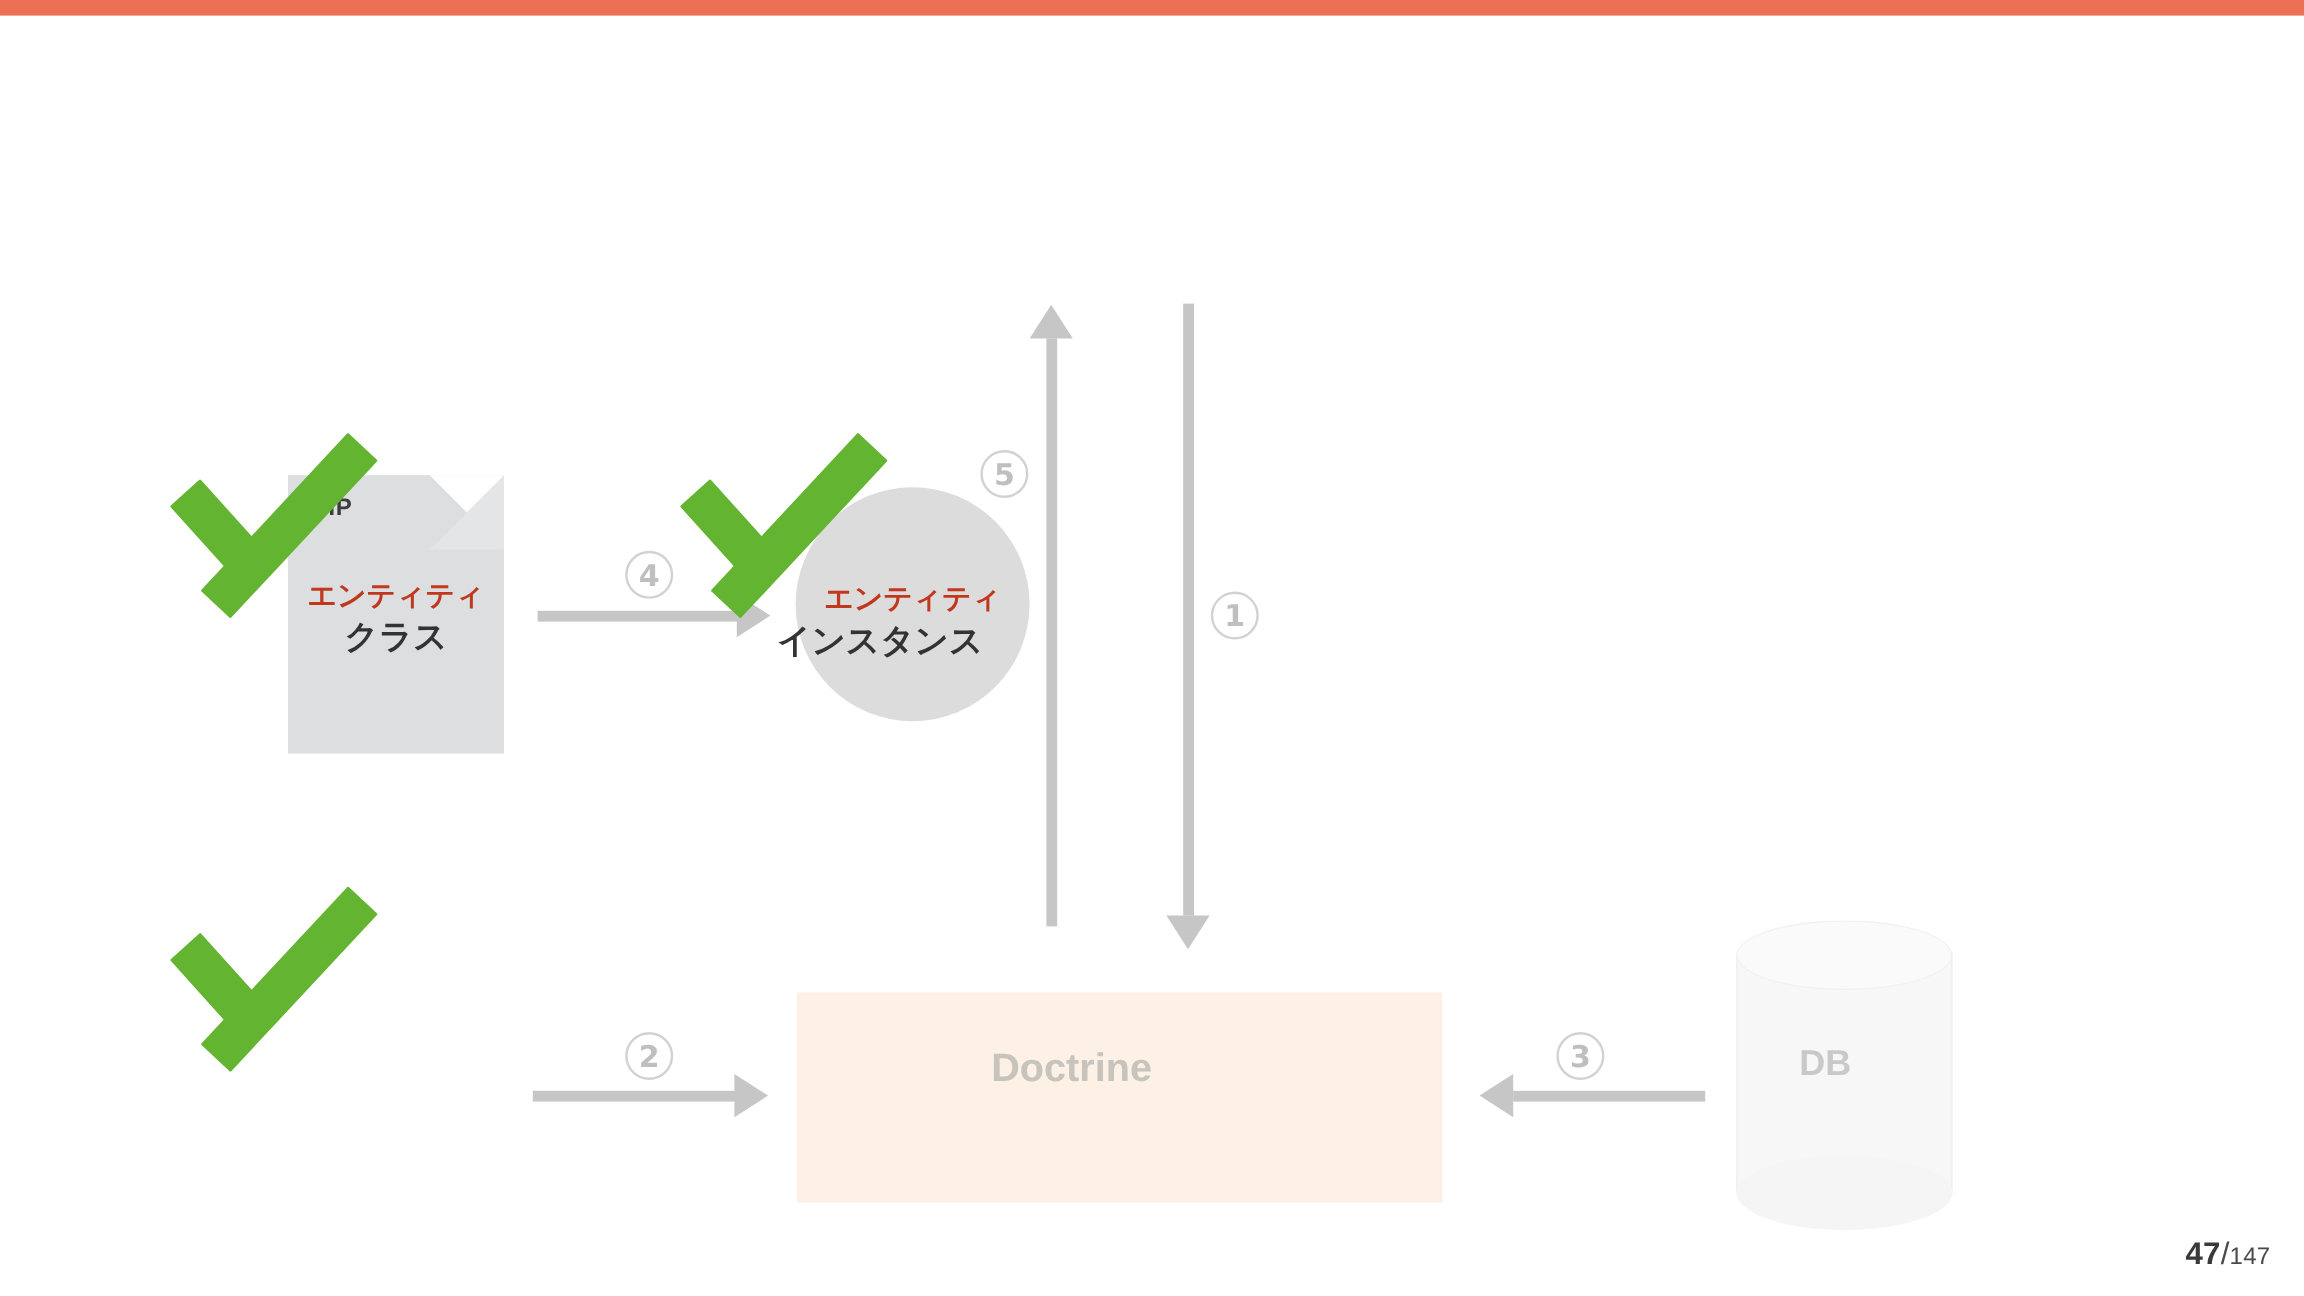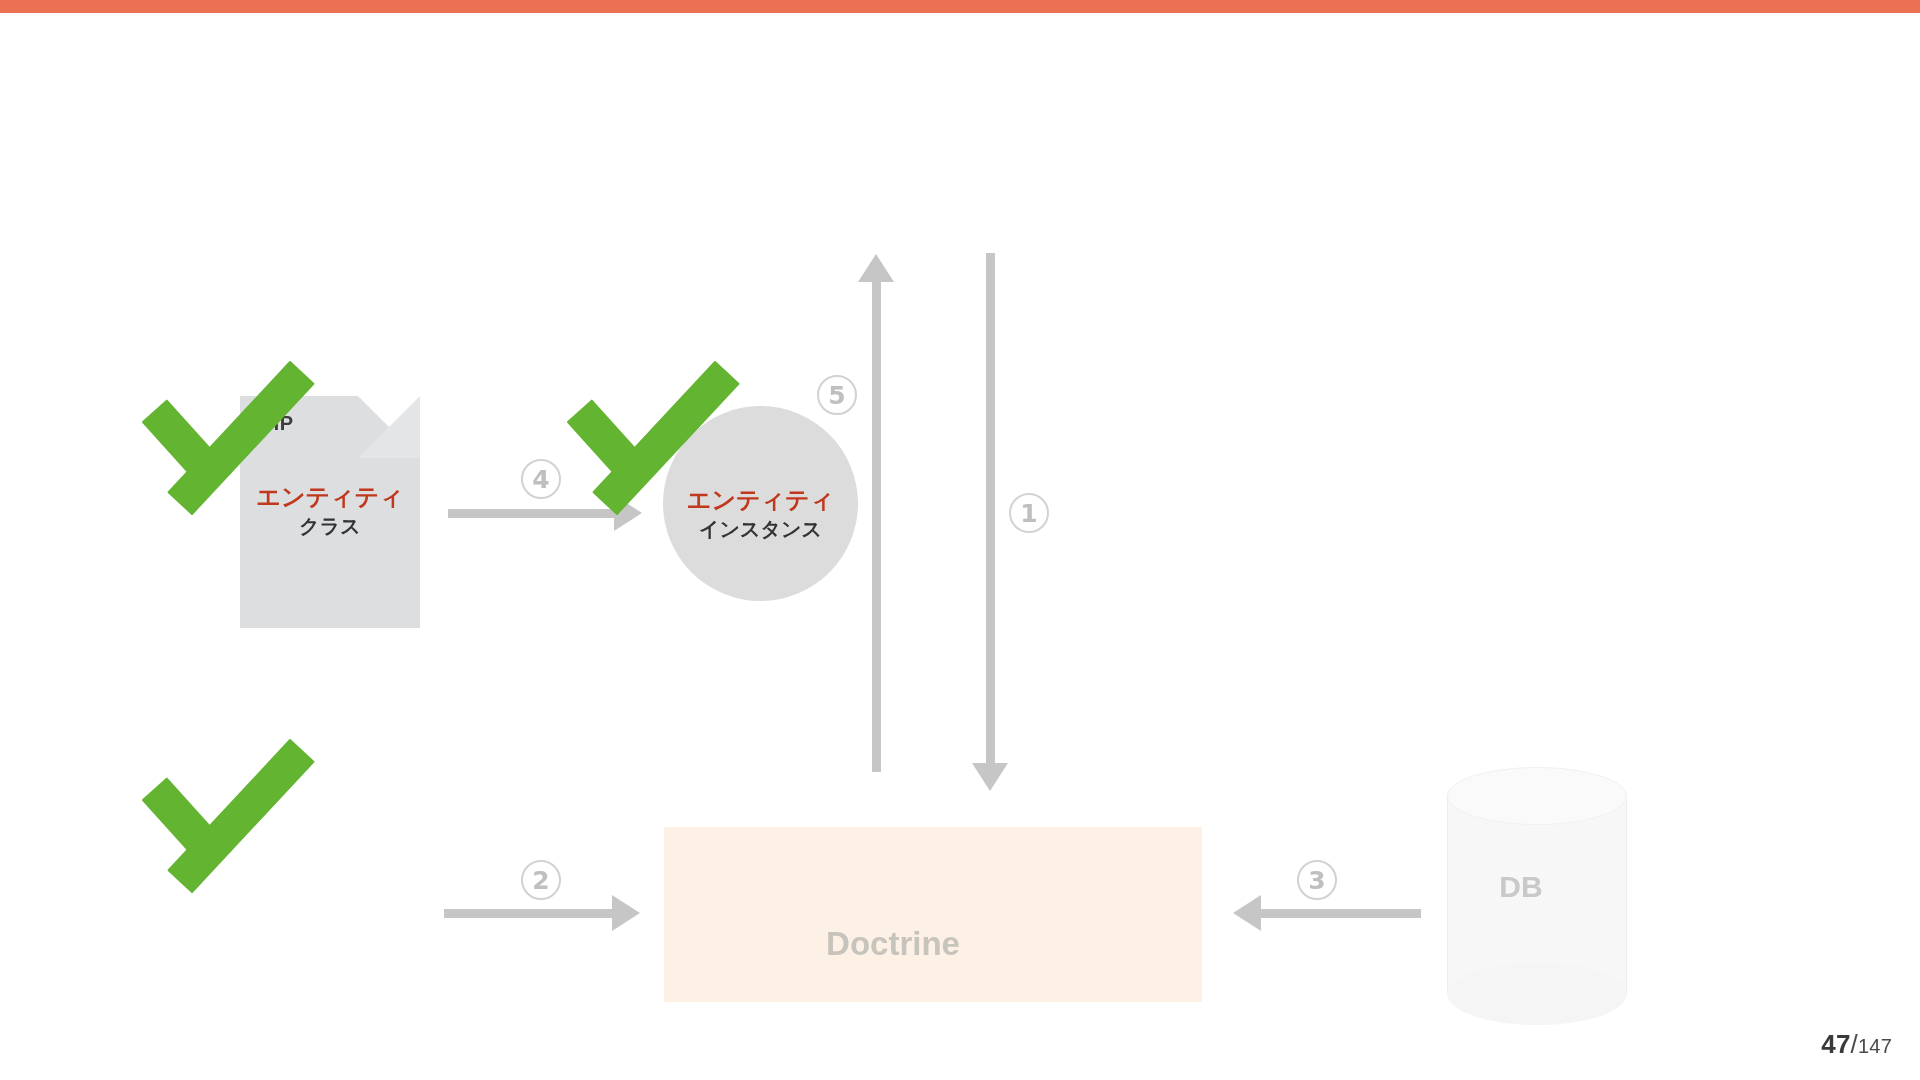--- a/index.html
+++ b/index.html
@@ -70,21 +70,21 @@
     line-height: 1.32;
   }
   .label-red {
     color: #c0381d;
     font-weight: 700;
     font-size: 24px;
   }
   .label-dark {
     color: #333333;
     font-weight: 700;
-    font-size: 20px;
+    font-size: 28px;
   }
 
   
   .ecircle {
     position: absolute;
     border-radius: 50%;
     background: #dcdcdc;
   }
 
   
@@ -240,21 +240,21 @@
     <div class="long" style="width:34px; height:180px; left:54px; top:-12px;
          transform: rotate(43deg); transform-origin: 50% 50%;"></div>
   </div>
 
   <div class="arrow-shaft-h" style="left:448px; top:509px; width:168px;"></div>
   <div class="arrow-head-r" style="left:614px; top:495px;"></div>
   <div class="badge" style="left:521px; top:459px;">4</div>
 
   <div class="ecircle" style="left:663px; top:406px; width:195px; height:195px;"></div>
   <div class="circle-text label-red" style="left:663px; top:484px; width:195px;">エンティティ</div>
-  <div class="circle-text label-dark" style="left:663px; top:516px; width:195px;text-align:center;">インスタンス</div>
+  <div class="circle-text label-dark" style="left:636px; top:516px; width:195px;text-align:center;">インスタンス</div>
 
   <div class="check" style="left:595px; top:360px;">
     <div class="short" style="width:34px; height:98px; left:0px; top:38px;
          transform: rotate(-42deg); transform-origin: 50% 50%;"></div>
     <div class="long" style="width:34px; height:180px; left:54px; top:-12px;
          transform: rotate(43deg); transform-origin: 50% 50%;"></div>
   </div>
 
   <div class="badge" style="left:817px; top:375px;">5</div>
 
@@ -271,21 +271,21 @@
          transform: rotate(-42deg); transform-origin: 50% 50%;"></div>
     <div class="long" style="width:34px; height:180px; left:54px; top:-12px;
          transform: rotate(43deg); transform-origin: 50% 50%;"></div>
   </div>
 
   <div class="arrow-shaft-h" style="left:444px; top:909px; width:170px;"></div>
   <div class="arrow-head-r" style="left:612px; top:895px;"></div>
   <div class="badge" style="left:521px; top:860px;">2</div>
 
   <div id="doctrine-box" style="left:664px; top:827px; width:538px; height:175px;"></div>
-  <div id="doctrine-label" style="left:664px; top:925px; width:458px;">Doctrine</div>
+  <div id="doctrine-label" style="left:664px; top:871px; width:458px;">Doctrine</div>
 
   <div class="arrow-shaft-h" style="left:1261px; top:909px; width:160px;"></div>
   <div class="arrow-head-l" style="left:1233px; top:895px;"></div>
   <div class="badge" style="left:1297px; top:860px;">3</div>
 
   <div class="cyl-body" style="left:1447px; top:794px; width:180px; height:200px;"></div>
   <div class="cyl-bottom" style="left:1447px; top:963px; width:180px; height:62px;"></div>
   <div class="cyl-top" style="left:1447px; top:767px; width:180px; height:58px;"></div>
   <div id="db-label" style="left:1447px; top:870px; width:148px;">DB</div>
 

